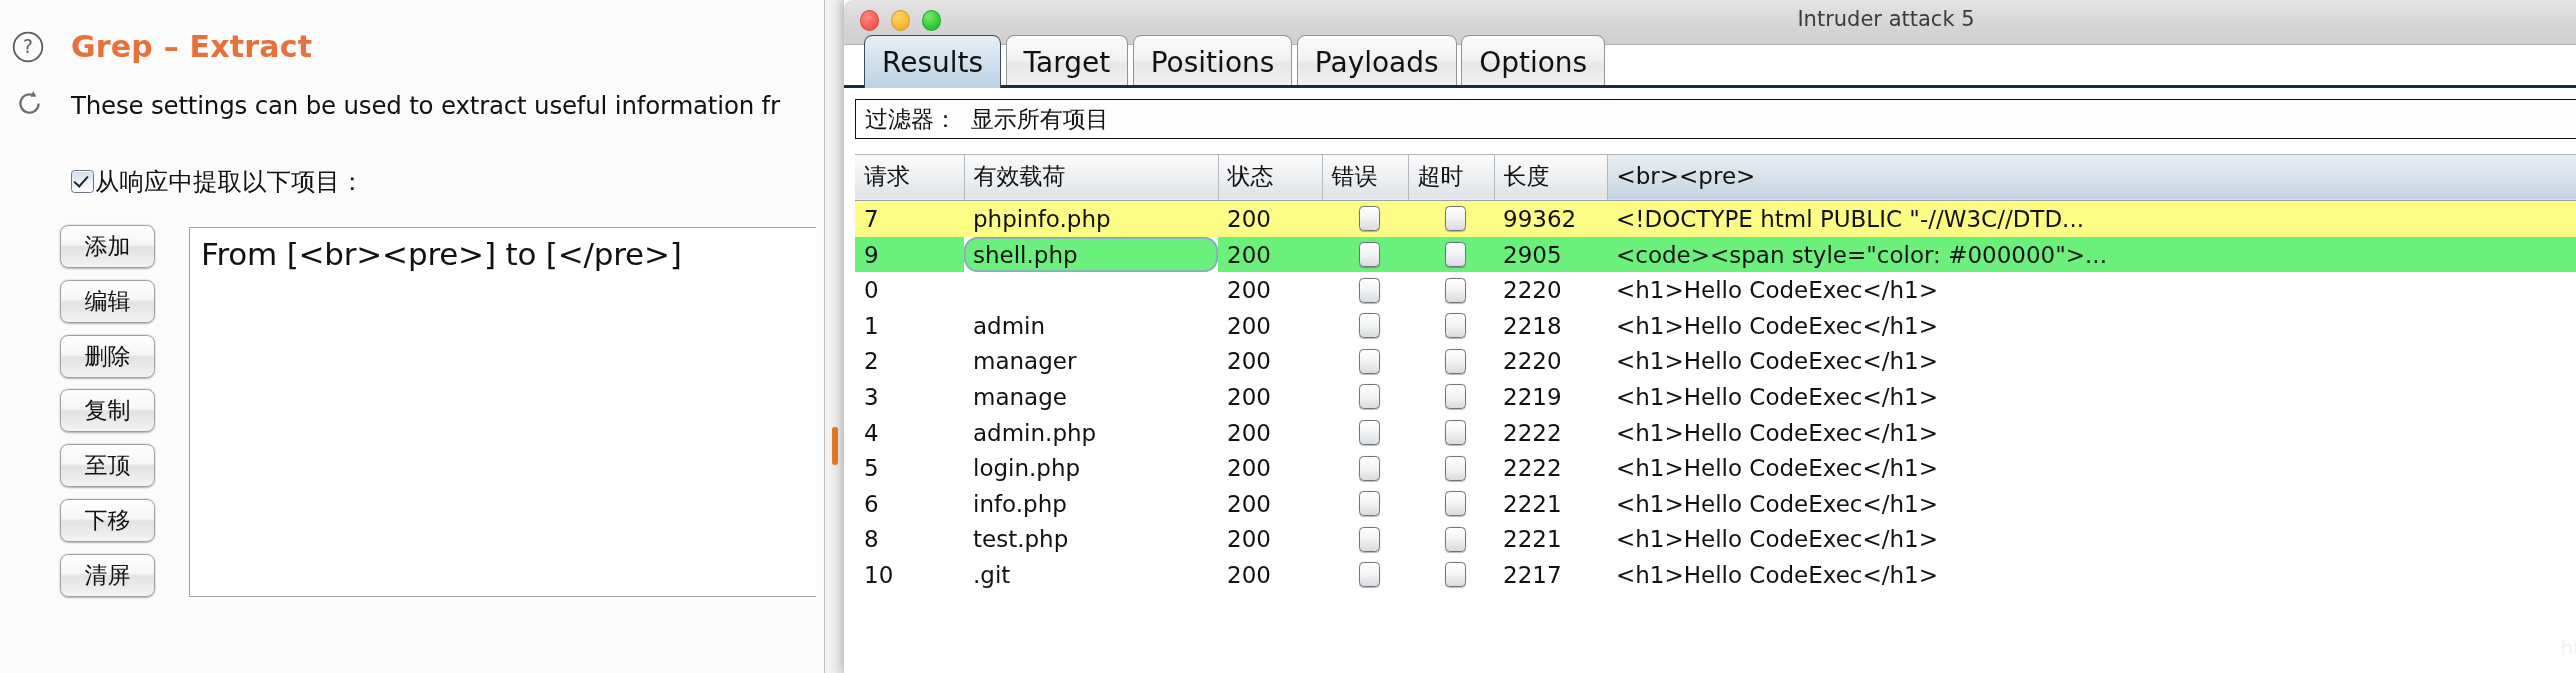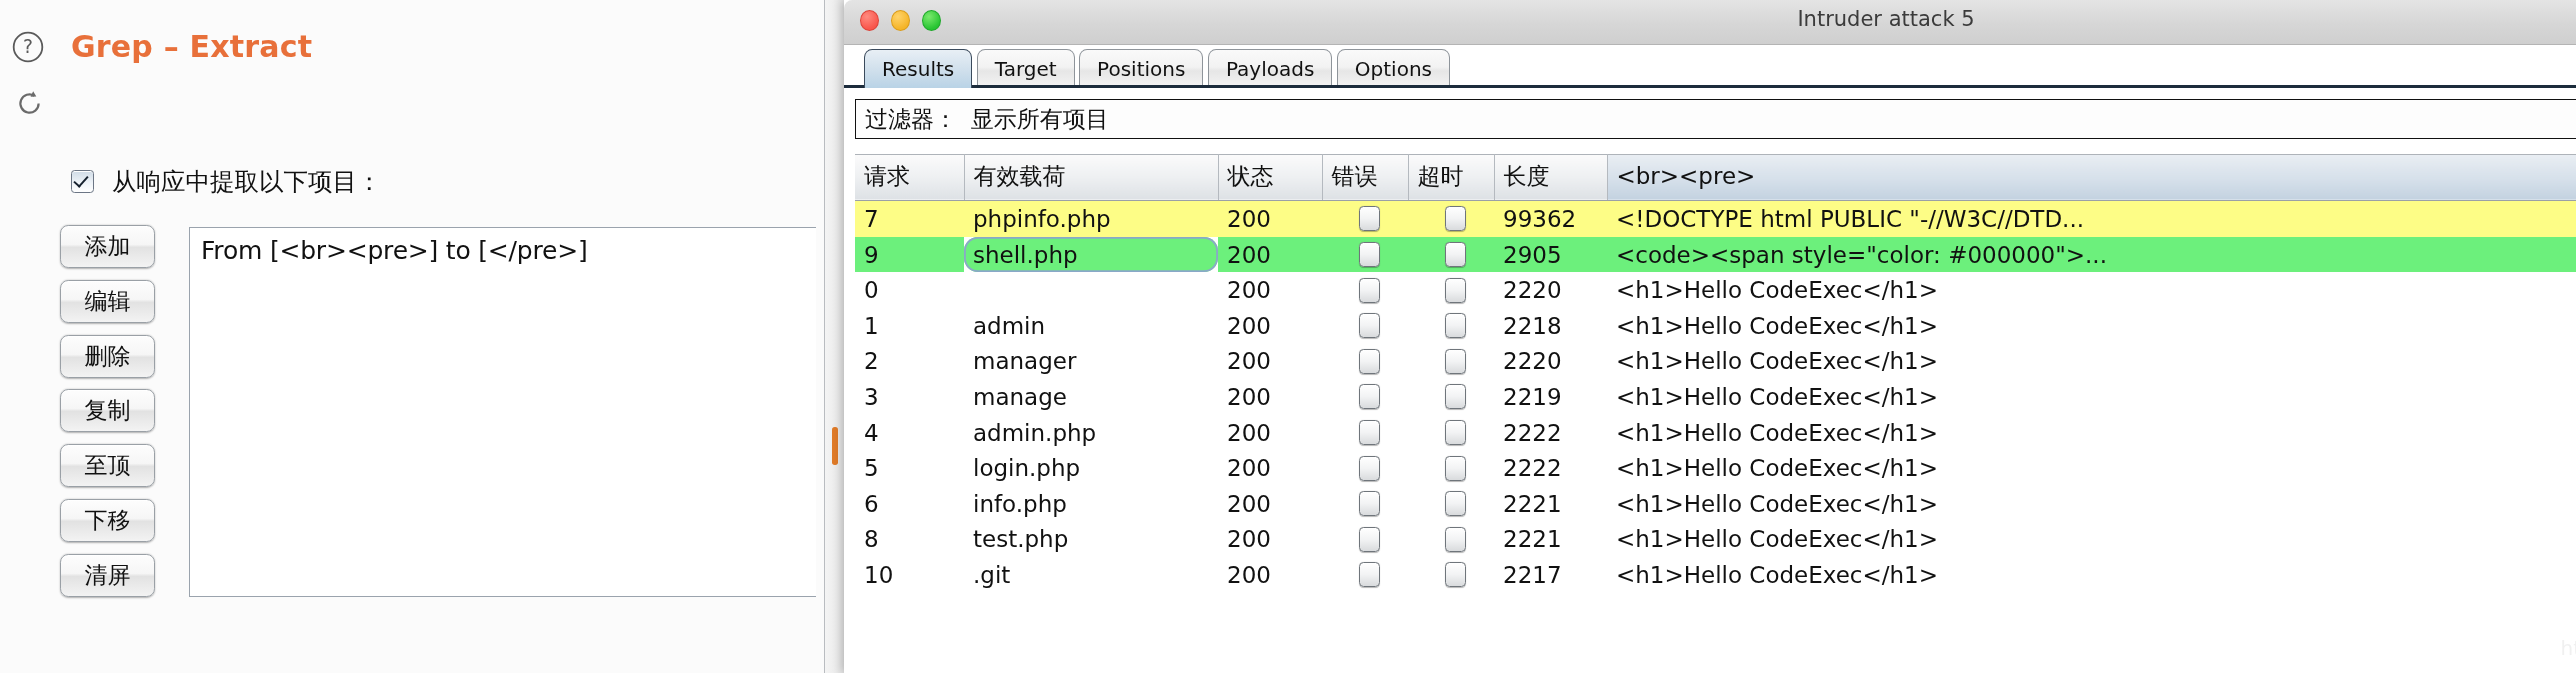--- a/index.html
+++ b/index.html
@@ -65,21 +65,21 @@
     white-space: nowrap;
     letter-spacing: -0.2px;
   }
 
   .extract-check-row {
     position: absolute;
     left: 71px;
     top: 165px;
     display: flex;
     align-items: center;
-    gap: 18px;
+    gap: 1px;
     white-space: nowrap;
   }
   .jcheckbox {
     width: 21px;
     height: 21px;
     border-radius: 3.6px;
     border: 0.9px solid #6c7685;
     background: linear-gradient(to bottom, #cfdbe6 0%, #eef3f8 55%, #ffffff 100%);
     box-shadow: inset 0 0.9px 0 #ffffff;
     position: relative;
@@ -131,21 +131,21 @@
     left: 189px;
     top: 227px;
     width: 626px;
     height: 368px;
     background: #ffffff;
     border: 0.9px solid #9aa3ad;
     border-right: none;
     overflow: hidden;
   }
   .grep-list-item {
-    font-size: 25px;
+    font-size: 31px;
     color: #111;
     padding: 8.2px 0 0 11px;
     white-space: nowrap;
     letter-spacing: -0.2px;
   }
 
   
   #left-scroll-track {
     position: absolute;
     left: 824px;
@@ -213,25 +213,25 @@
   #tabstrip {
     position: relative;
     height: 43px;
     background: #ffffff;
     padding-left: 20px;
     display: flex;
     align-items: flex-end;
   }
   .jtab {
     height: 36px;
-    padding: 1px 17px;
+    padding: 8px 17px;
     display: flex;
     align-items: center;
     justify-content: center;
-    font-size: 20px;
+    font-size: 28px;
     color: #111;
     border: 0.9px solid #8e949a;
     border-bottom: none;
     border-top-left-radius: 8.2px;
     border-top-right-radius: 8.2px;
     background: linear-gradient(to bottom, #fafafa 0%, #f2f2f2 45%, #e6e6e6 55%, #f4f4f4 100%);
     margin-right: 4.5px;
     position: relative;
     cursor: default;
   }
@@ -376,20 +376,21 @@
 
     <div class="refresh-icon">
       <svg width="31" height="31" viewBox="0 0 34 34">
         <path d="M27 17 a10 10 0 1 1 -4.6 -8.4" fill="none" stroke="#6a6a6a" stroke-width="2.4"></path>
         <path d="M21 3.5 L24.5 9.2 L18.2 9.6 Z" fill="#6a6a6a"></path>
       </svg>
     </div>
 
     <div class="grep-header">Grep – Extract</div>
 
+    <div class="grep-desc">These settings can be used to extract useful information fr</div>
 
     <div class="extract-check-row">
       <div class="jcheckbox checked"></div>
       <div class="extract-check-label">从响应中提取以下项目：</div>
     </div>
 
     <div id="btn-col">
       <button class="jbutton">添加</button>
       <button class="jbutton">编辑</button>
       <button class="jbutton">删除</button>

